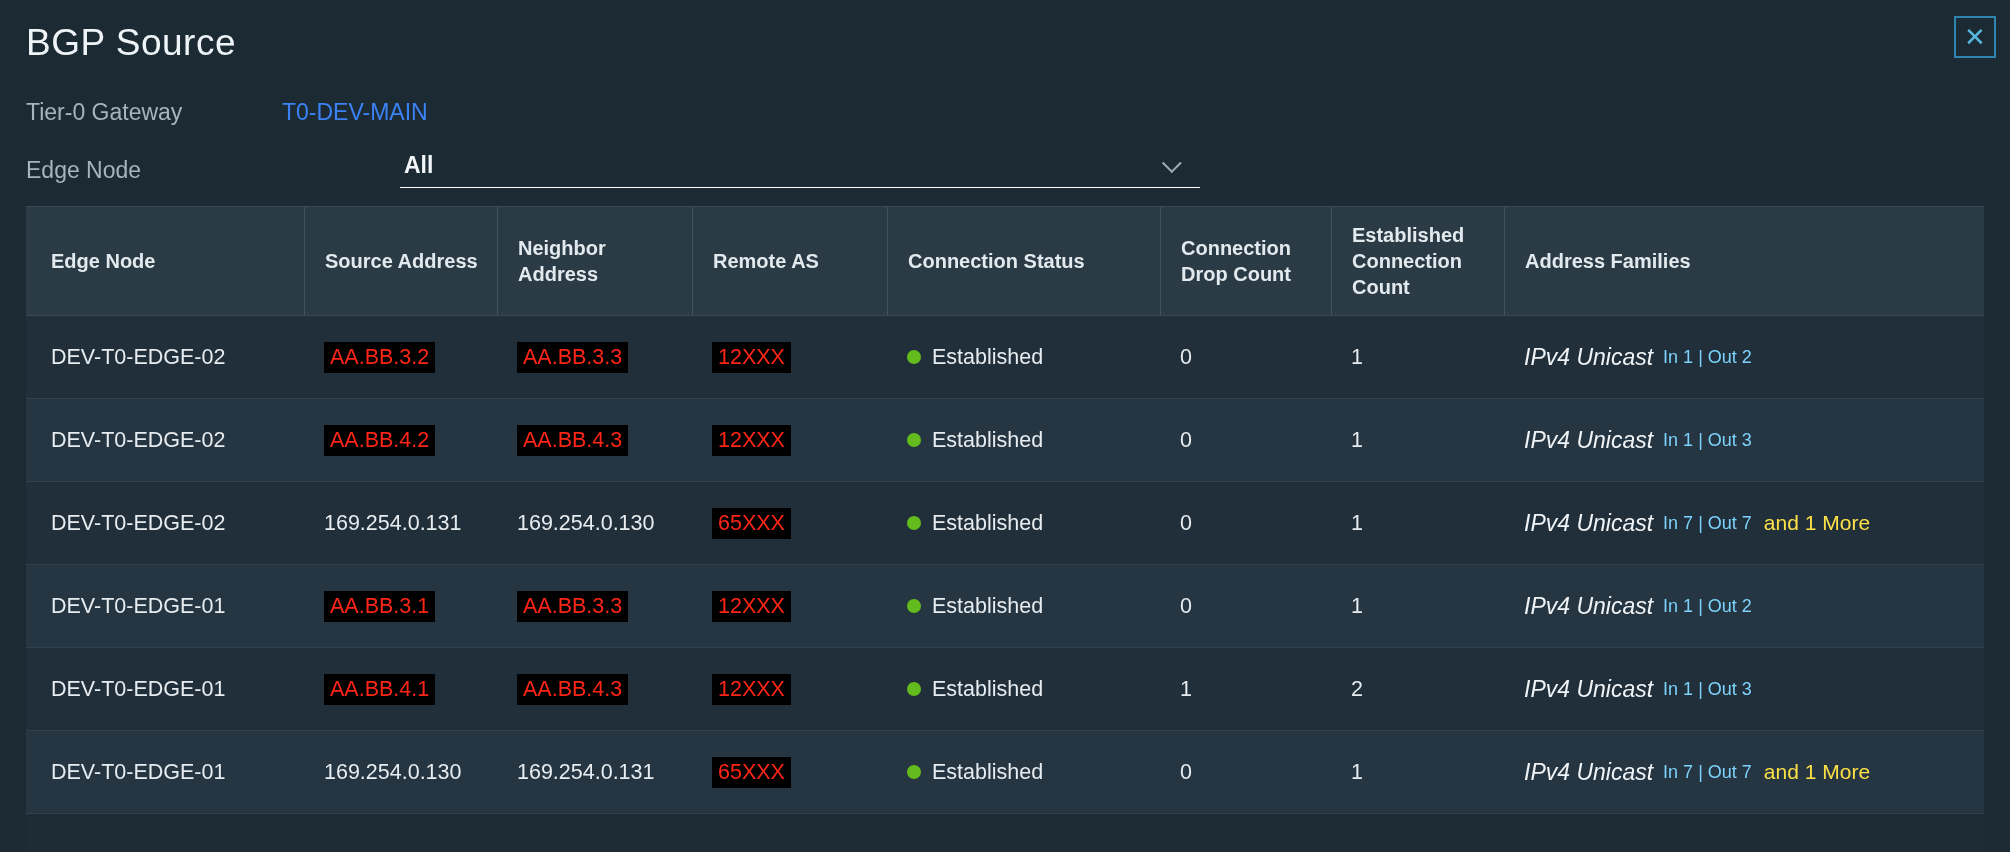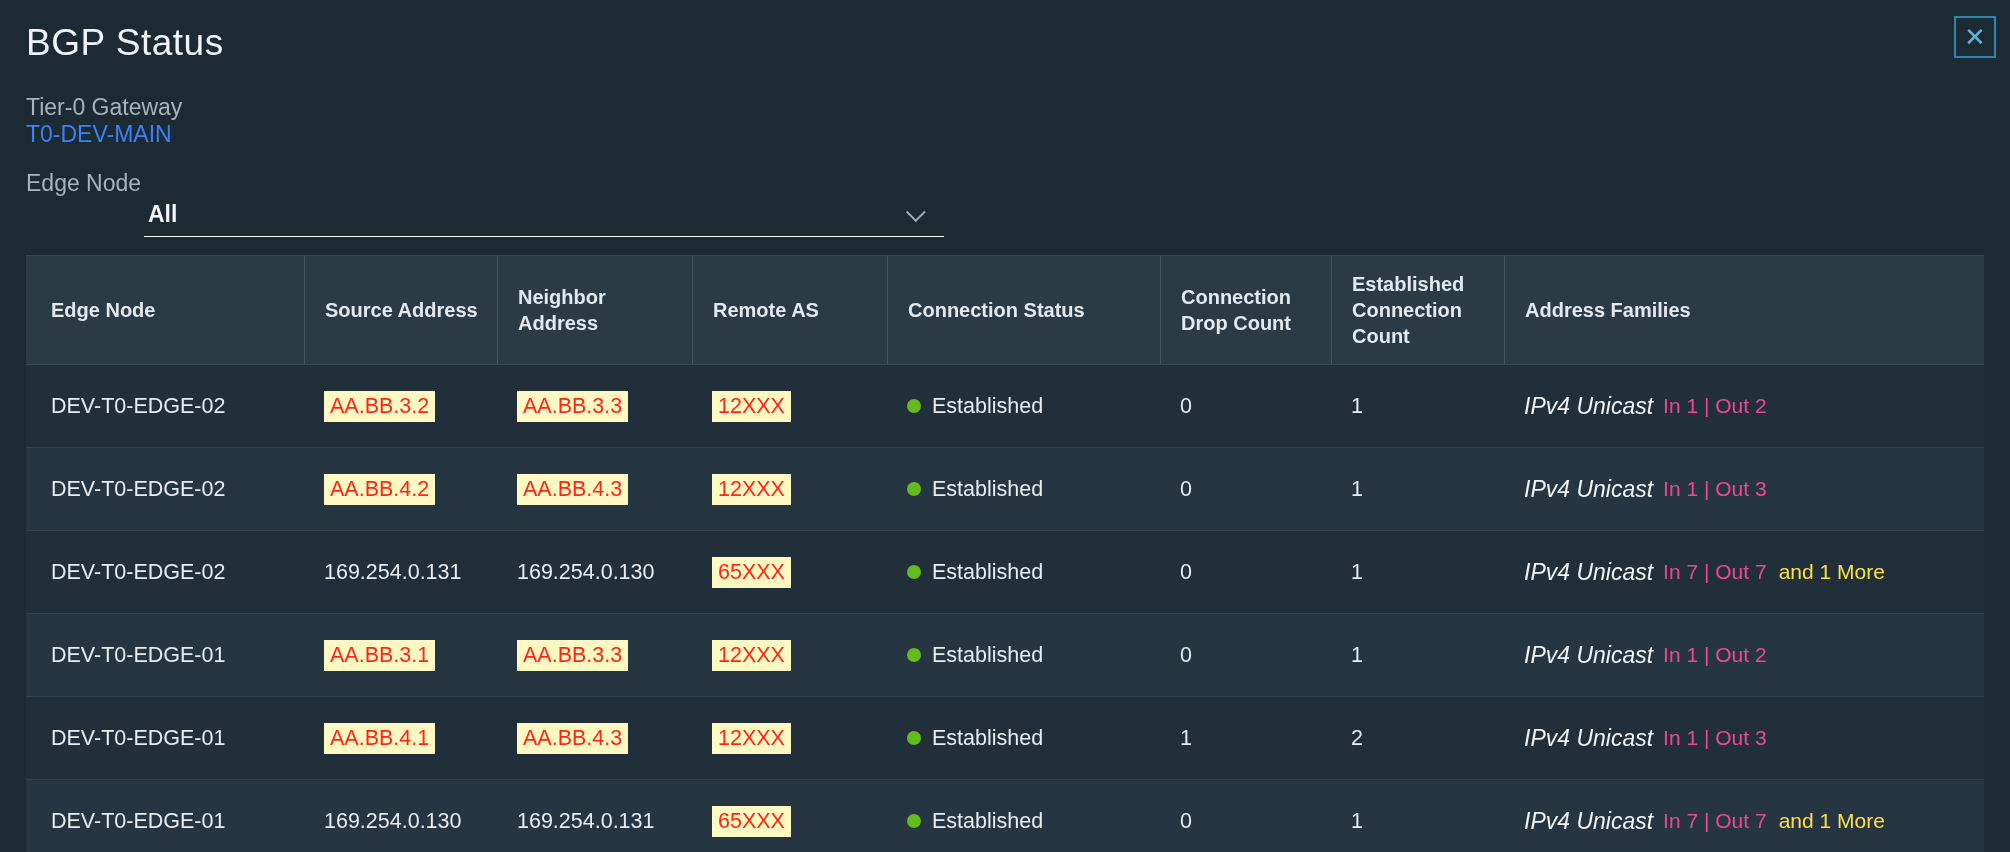--- a/index.html
+++ b/index.html
@@ -35,24 +35,23 @@
     text-align: center;
     cursor: pointer;
     display: flex;
     align-items: center;
     justify-content: center;
   }
 
   
   .filter-row {
     display: flex;
-    align-items: flex-start;
+    align-items: flex-end;
     margin-bottom: 22px;
     min-height: 32px;
-    flex-direction: column;
   }
   .filter-label {
     width: 256px;
     font-size: 23px;
     color: #a6b4bc;
     flex: 0 0 auto;
   }
   .filter-value {
     font-size: 23px;
     color: #3b82f6;
@@ -115,53 +114,53 @@
     display: flex;
     align-items: center;
     padding: 0 14px 0 20px;
     font-size: 21.5px;
     color: #e6ecef;
     white-space: nowrap;
     overflow: hidden;
   }
   .td:first-child { padding-left: 25px; text-align: center; }
   .redacted {
-    background: #fef9c3;
+    background: #000000;
     color: #ff2516;
     padding: 3px 6px;
   }
   .status-dot {
     width: 14px; height: 14px;
     border-radius: 50%;
     background: #64bb1e;
     margin-right: 11px;
     flex: 0 0 auto;
   }
   .af-name { font-weight: 500; font-size: 23px; color: #f0f4f6; margin-right: 10px; font-style: italic; }
-  .af-detail { color: #ec4899; font-size: 21px; }
+  .af-detail { color: #7dd3fc; font-size: 18px; }
   .more-link {
     color: #fde047;
     font-size: 21px;
     font-weight: 500;
     margin-left: 12px;
     cursor: pointer;
     text-decoration: none;
   }
   .table-footer {
     height: 46px;
     background: #1e2c36;
     border-bottom: 1px solid #2f414d;
   }
 </style>
 </head>
 <body>
 
 <div class="dialog">
 
-  <div class="dialog-title">BGP Status</div>
+  <div class="dialog-title">BGP Source</div>
 
   <button class="close-button">
     <span>✕</span>
   </button>
 
   <div class="filter-row">
     <div class="filter-label">Tier-0 Gateway</div>
     <div class="filter-value">T0-DEV-MAIN</div>
   </div>
 

